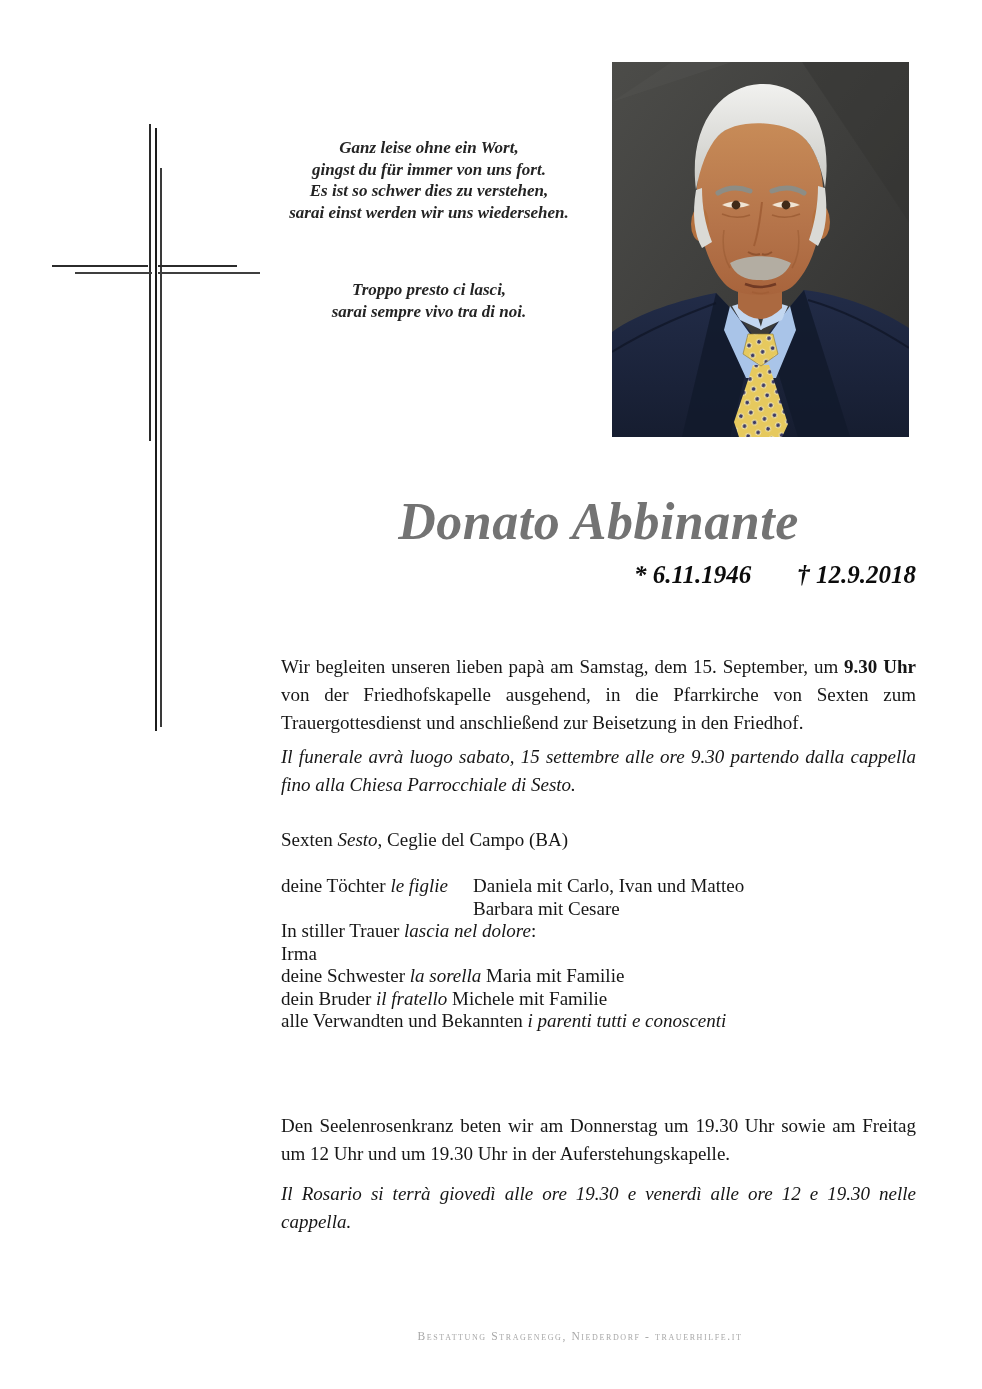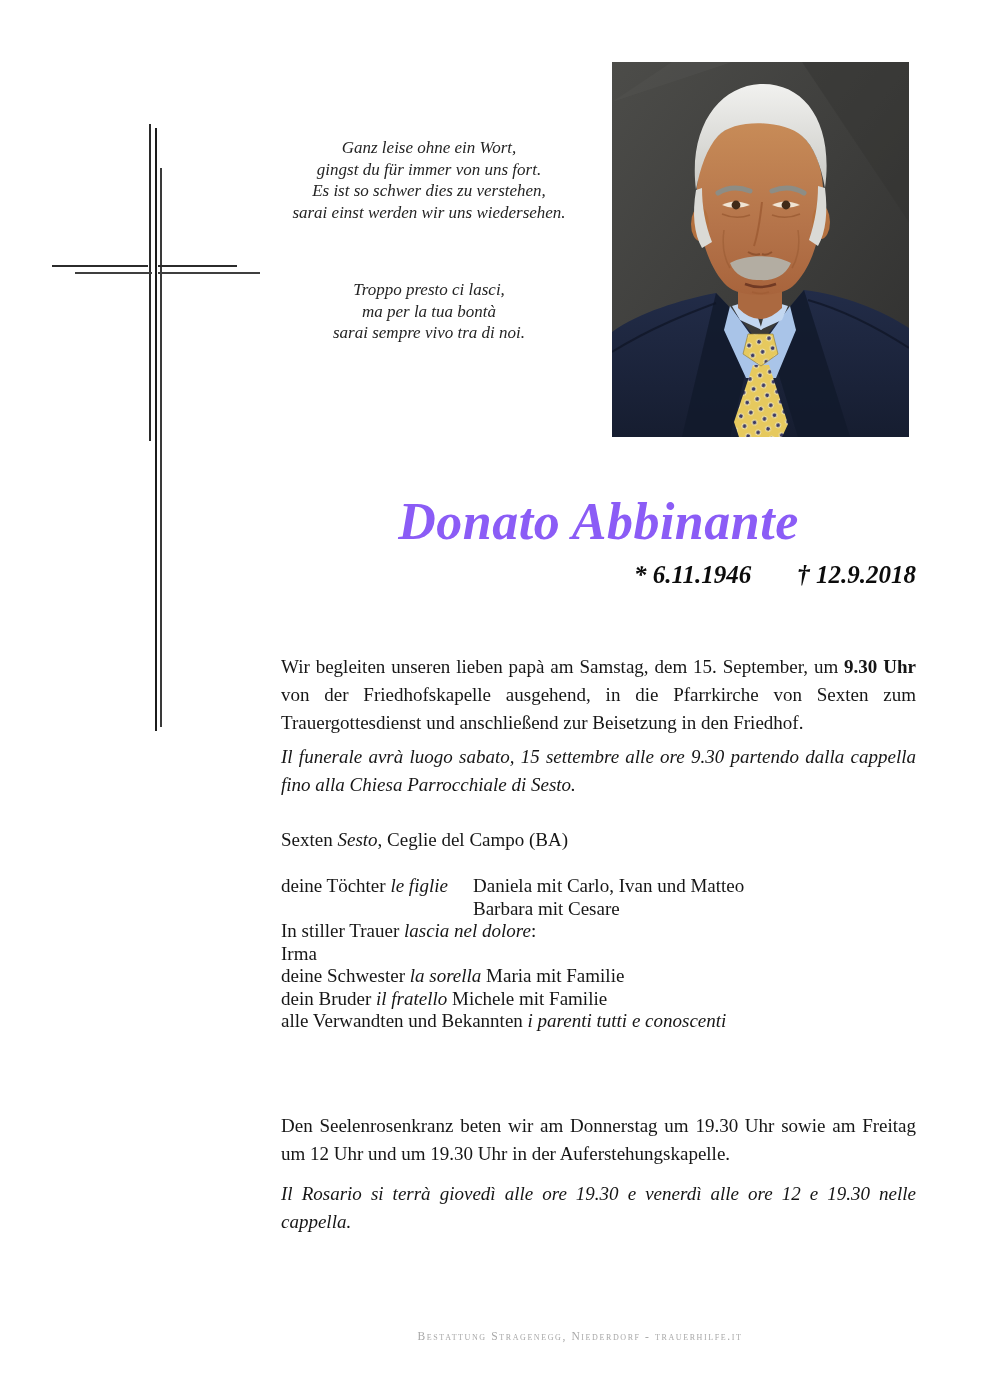--- a/index.html
+++ b/index.html
@@ -16,32 +16,32 @@
   .v1{left:149px;top:124px;width:2px;height:317px;}
   .v2{left:155px;top:128px;width:2px;height:603px;background:#1c1c1c;}
   .v3{left:160px;top:168px;width:1.5px;height:559px;background:#3a3a3a;}
   .h1a{left:52px;top:265px;width:96px;height:2px;}
   .h1b{left:158px;top:265px;width:79px;height:2px;}
   .h2a{left:75px;top:272px;width:77px;height:1.5px;background:#3f3f3f;}
   .h2b{left:158px;top:272px;width:102px;height:1.5px;background:#3f3f3f;}
   
   .poem{
     position:absolute;left:268px;width:322px;text-align:center;
-    font-style:italic;font-size:17px;line-height:21.7px;color:#242424;
+    font-style:italic;font-size:17px;line-height:21.7px;color:#242424;font-weight:bold;
   }
   .poem-de{top:137px;}
   .poem-it{top:279px;}
   
   .photo{position:absolute;left:612px;top:62px;width:297px;height:375px;}
   .photo svg{display:block;}
   
   .name{
     position:absolute;left:281px;top:494px;width:635px;text-align:center;
     font-size:52px;line-height:56px;font-weight:bold;font-style:italic;
-    letter-spacing:0.5px;color:#8b5cf6;
+    letter-spacing:0.5px;color:#737373;
   }
   .dates{
     position:absolute;left:281px;top:560px;width:635px;text-align:right;
     font-size:25px;line-height:30px;font-weight:bold;font-style:italic;color:#0c0c0c;
   }
   .dates .death{margin-left:46px;}
   
   .col{position:absolute;left:281px;width:635px;font-size:19px;line-height:28px;}
   .just{text-align:justify;}
   .p1{top:634px;}
@@ -82,21 +82,20 @@
 
   <div class="poem poem-de">
     <div>Ganz leise ohne ein Wort,</div>
     <div>gingst du für immer von uns fort.</div>
     <div>Es ist so schwer dies zu verstehen,</div>
     <div>sarai einst werden wir uns wiedersehen.</div>
   </div>
 
   <div class="poem poem-it">
     <div>Troppo presto ci lasci,</div>
-    <div>ma per la tua bontà</div>
     <div>sarai sempre vivo tra di noi.</div>
   </div>
 
   <div class="photo">
     <svg width="297" height="375" viewBox="0 0 297 375" xmlns="http://www.w3.org/2000/svg">
       <defs>
         <linearGradient id="bgg" x1="0" y1="0" x2="1" y2="1">
           <stop offset="0" stop-color="#4c4c49"></stop>
           <stop offset="0.5" stop-color="#3e3e3c"></stop>
           <stop offset="1" stop-color="#2f2f2e"></stop>

